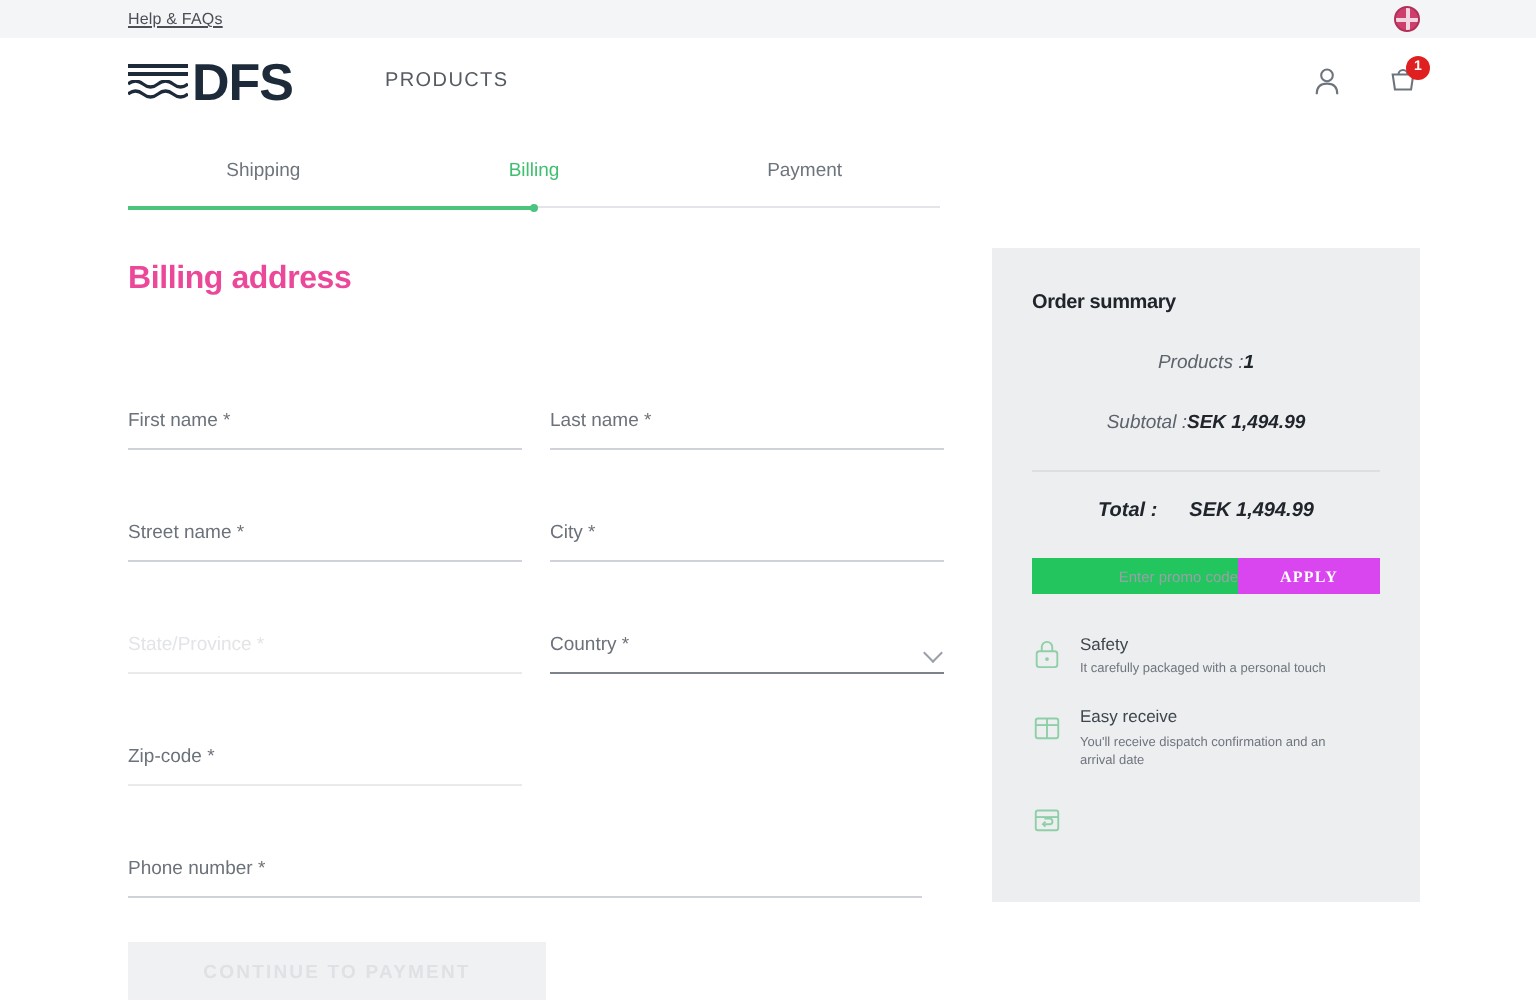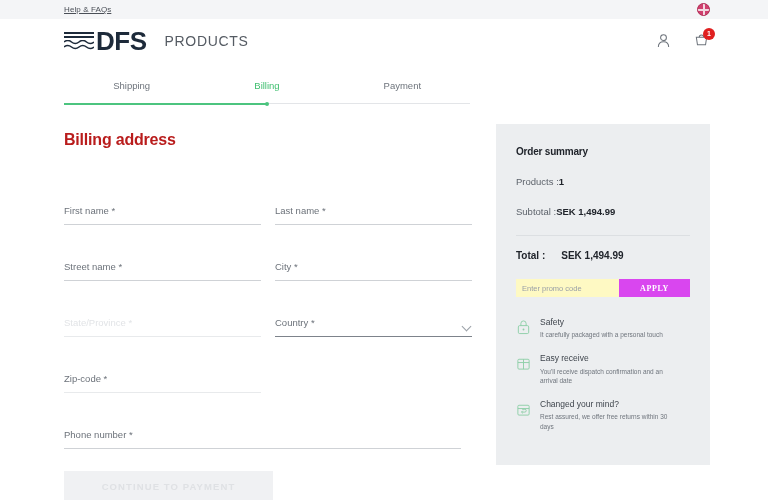--- a/index.html
+++ b/index.html
@@ -57,22 +57,22 @@
     position:absolute; left:0; width:30px; height:2.5px; background:#1d2a3a;
   }
   .brand-mark .ln.l1 { top:1px; }
   .brand-mark .ln.l2 { top:5px; }
   .brand-wave { position:absolute; left:0; top:9px; width:30px; height:11px; }
   .brand-text {
     font-size:26px; font-weight:bold; color:#1d2a3a;
     letter-spacing:-.5px; line-height:1;
   }
   .nav-products {
-    margin-left:18px;
-    font-size:14px;
+    margin-left:46px;
+    font-size:10px;
     color:#555b63;
     letter-spacing:.7px;
   }
   .header-right {
     margin-left:auto;
     display:flex;
     align-items:center;
     gap:22px;
   }
   .search-wrap {
@@ -118,21 +118,21 @@
   }
   .step-dot {
     position:absolute; left:50%; top:-1.5px;
     width:4px; height:4px; border-radius:50%;
     background:#4cc47f; transform:translateX(-50%);
   }
 
   
   .form-title {
     margin-top:27px;
-    font-size:16px; font-weight:bold; color:#b91c1c;
+    font-size:16px; font-weight:bold; color:#ec4899;
     letter-spacing:-.2px;
   }
   .form-grid {
     margin-top:20px;
     display:grid;
     grid-template-columns:197px 197px;
     column-gap:14px;
     row-gap:0;
   }
   .field { position:relative; height:56px; }
@@ -172,38 +172,39 @@
     background:#eceef0;
     width:214px;
     padding:22px 20px 20px 20px;
   }
   .summary-title {
     font-size:10px; font-weight:bold; color:#20242b;
     letter-spacing:-.2px;
   }
   .sum-row {
     margin-top:19px;
-    display:flex; justify-content:flex-start; align-items:baseline;
+    display:flex; justify-content:center; align-items:baseline;font-style:italic;
   }
   .sum-row .k { font-size:9.5px; color:#5d636b; }
   .sum-row .v { font-size:9.5px; font-weight:bold; color:#20242b; }
   .sum-divider { margin-top:18px; height:1px; background:#dcdfe2; }
   .sum-row.total { margin-top:14px;gap:16px; }
   .sum-row.total .k { font-size:10px; font-weight:bold; color:#20242b; }
   .sum-row.total .v { font-size:10px; }
 
   .promo {
     margin-top:18px; display:flex; height:18px;
   }
   .promo-input {
     flex:1; border:none; outline:none;
-    background:#fef9c3;
+    background:#22c55e;
     font-family:"Liberation Sans", sans-serif;
     font-size:7.5px; color:#4a4f57;
     padding-left:6px;
+    text-align:right;
   }
   .promo-input::placeholder { color:#9aa0a7; }
   .promo-btn {
     width:79px; border:none;
     background:#d946ef; color:#fff;
     font-size:8px; font-weight:bold; letter-spacing:.6px;
     font-family:Liberation Serif, serif;
     cursor:pointer;
   }
 
@@ -379,22 +380,18 @@
           </div>
         </div>
 
         <div class="benefit">
           <svg class="benefit-icon" viewBox="0 0 16 17">
             <rect x="2" y="4.5" width="12" height="10.5" rx="1.2" fill="none" stroke="#8ecfa7" stroke-width="1"></rect>
             <line x1="2" y1="8" x2="14" y2="8" stroke="#8ecfa7" stroke-width="1"></line>
             <path d="M6 11.8 h3.4 a1.5 1.5 0 0 0 0-3 H6.6" fill="none" stroke="#8ecfa7" stroke-width="1"></path>
             <path d="M7.2 10.4 L5.8 11.8 L7.2 13.1" fill="none" stroke="#8ecfa7" stroke-width="1"></path>
           </svg>
-          <div>
-            <div class="benefit-title">Changed your mind?</div>
-            <div class="benefit-desc">Rest assured, we offer free returns within 30 days</div>
-          </div>
         </div>
 
       </div>
     </div>
   </div>
 </div>
 
 </body></html>

